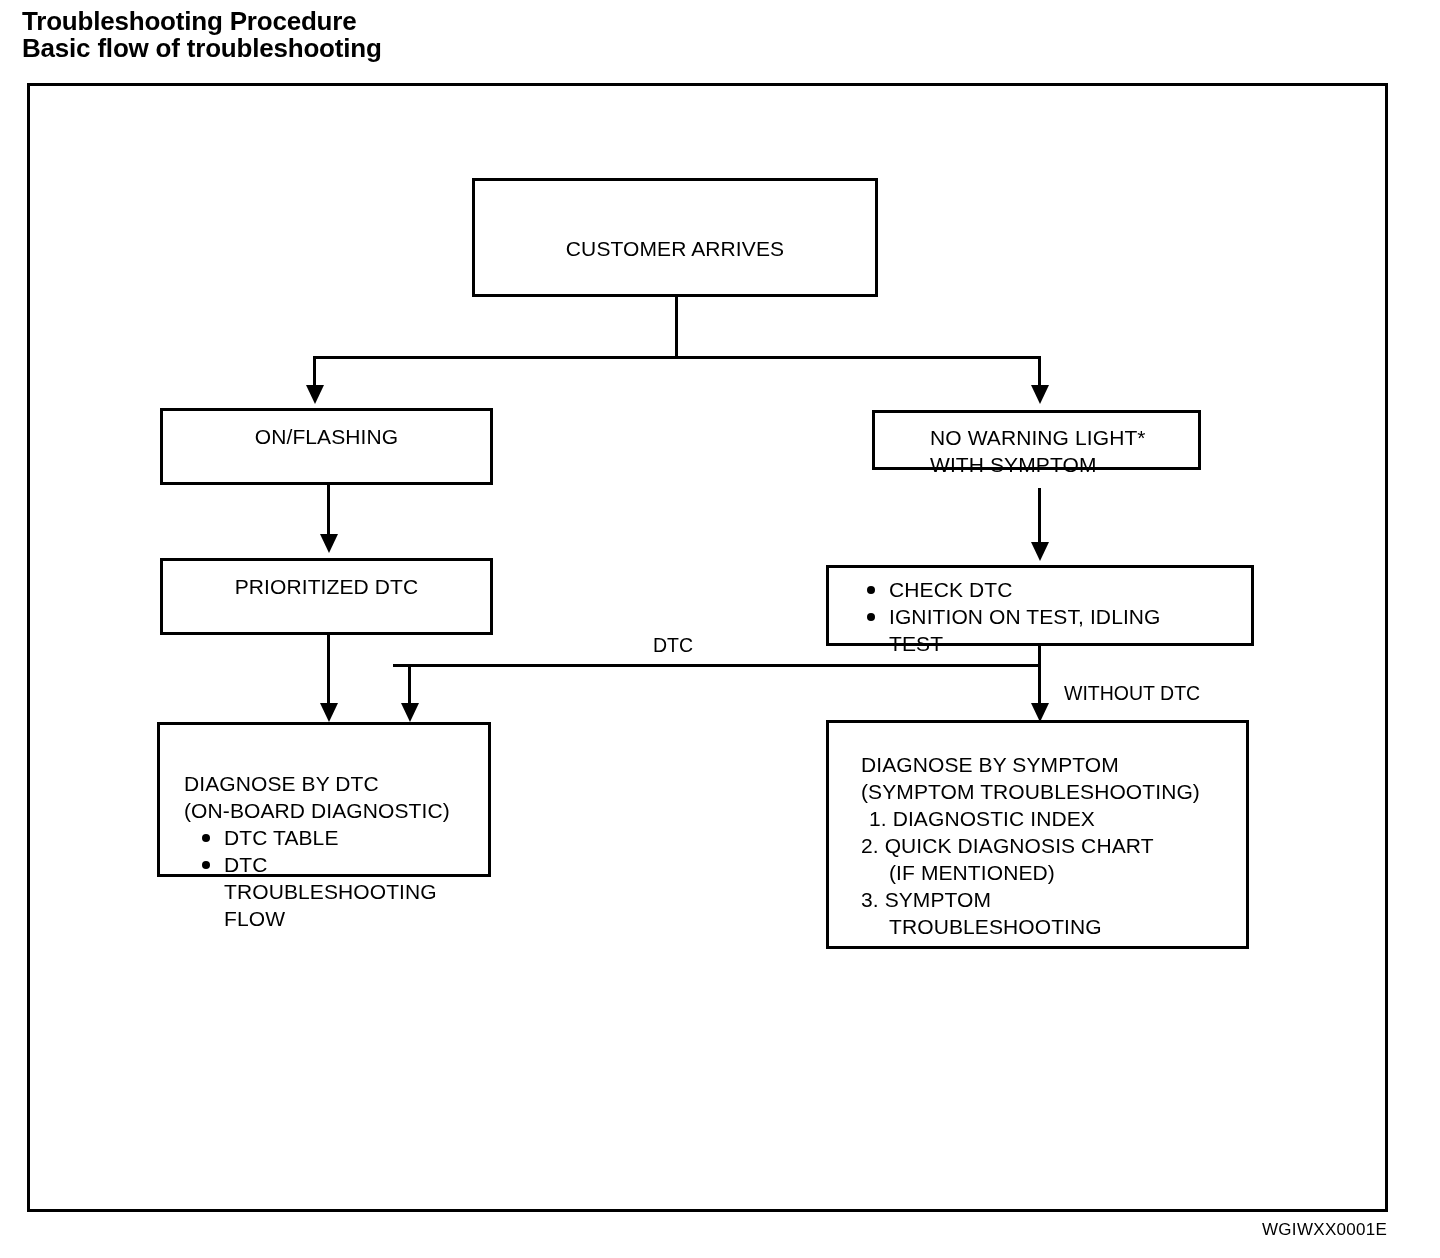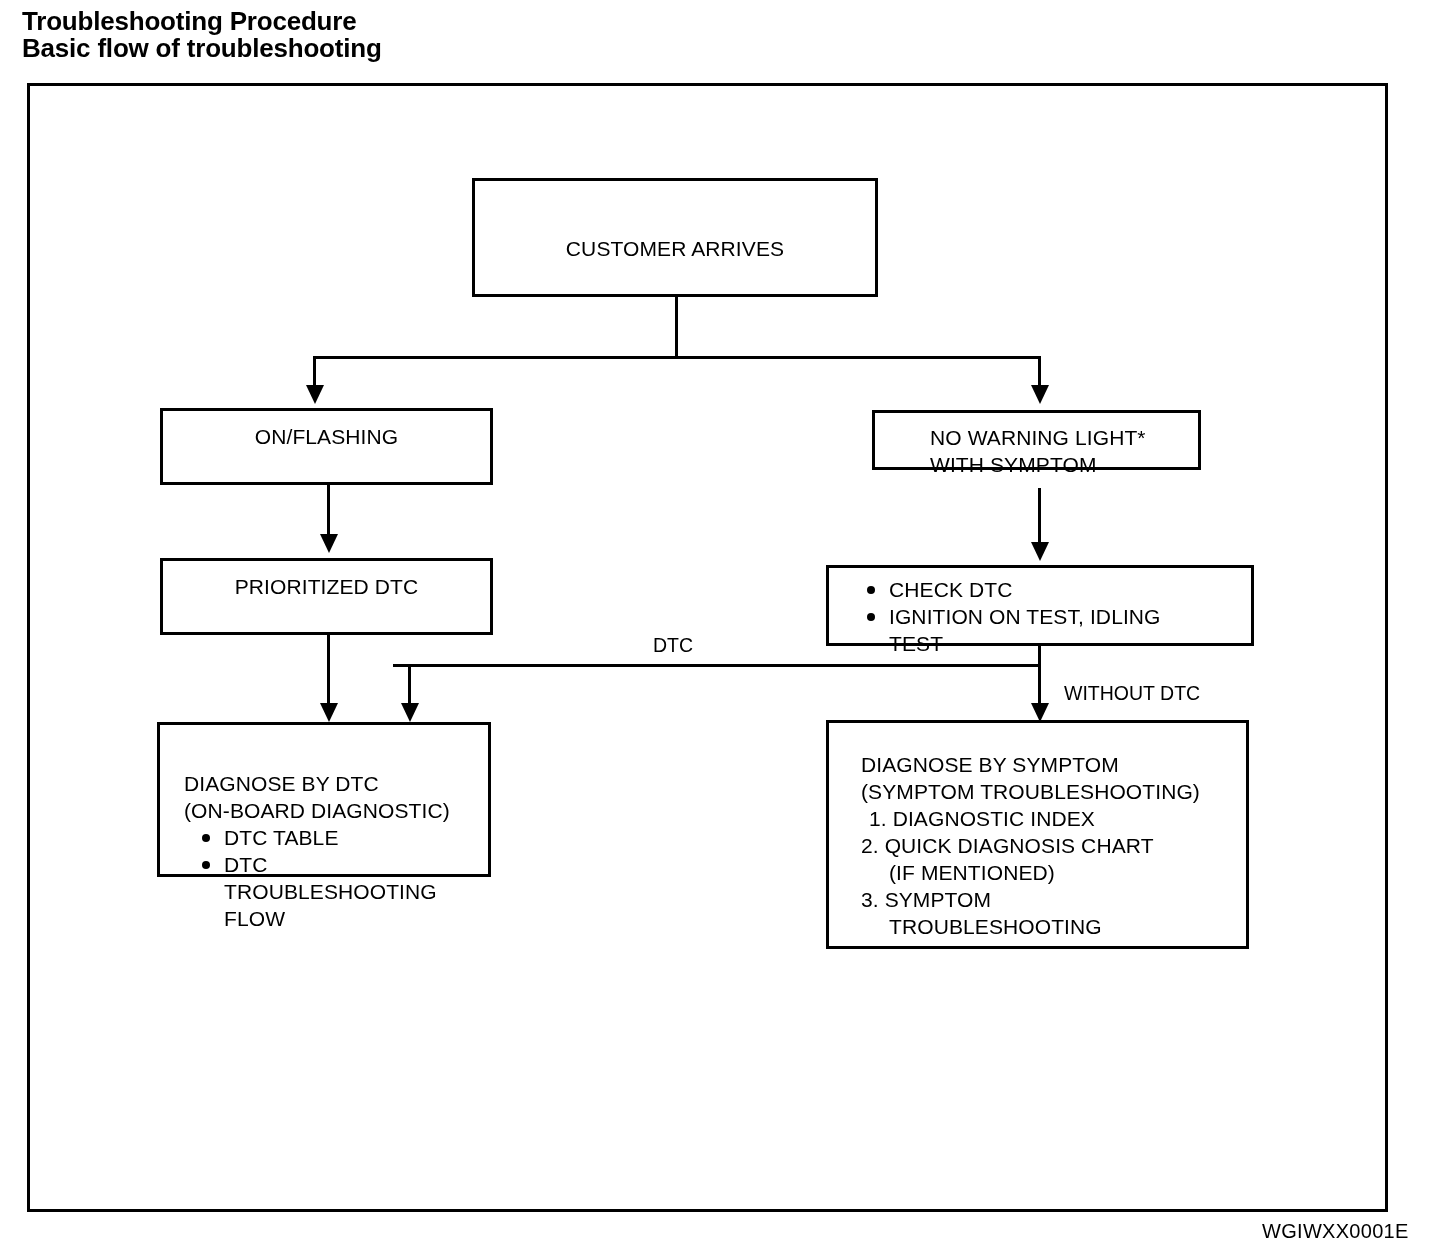--- a/index.html
+++ b/index.html
@@ -107,21 +107,21 @@
   .footnote {
     position: absolute;
     font-size: 19.5px;
     line-height: 28px;
     white-space: nowrap;
   }
   .footnote .fl2 { display: block; padding-left: 16px; }
 
   .partcode {
     position: absolute;
-    font-size: 20px;
+    font-size: 17px;
     letter-spacing: 0.3px;
     white-space: nowrap;
   }
 </style>
 </head>
 <body>
 
 <div id="page">
 
   <div class="heading">

